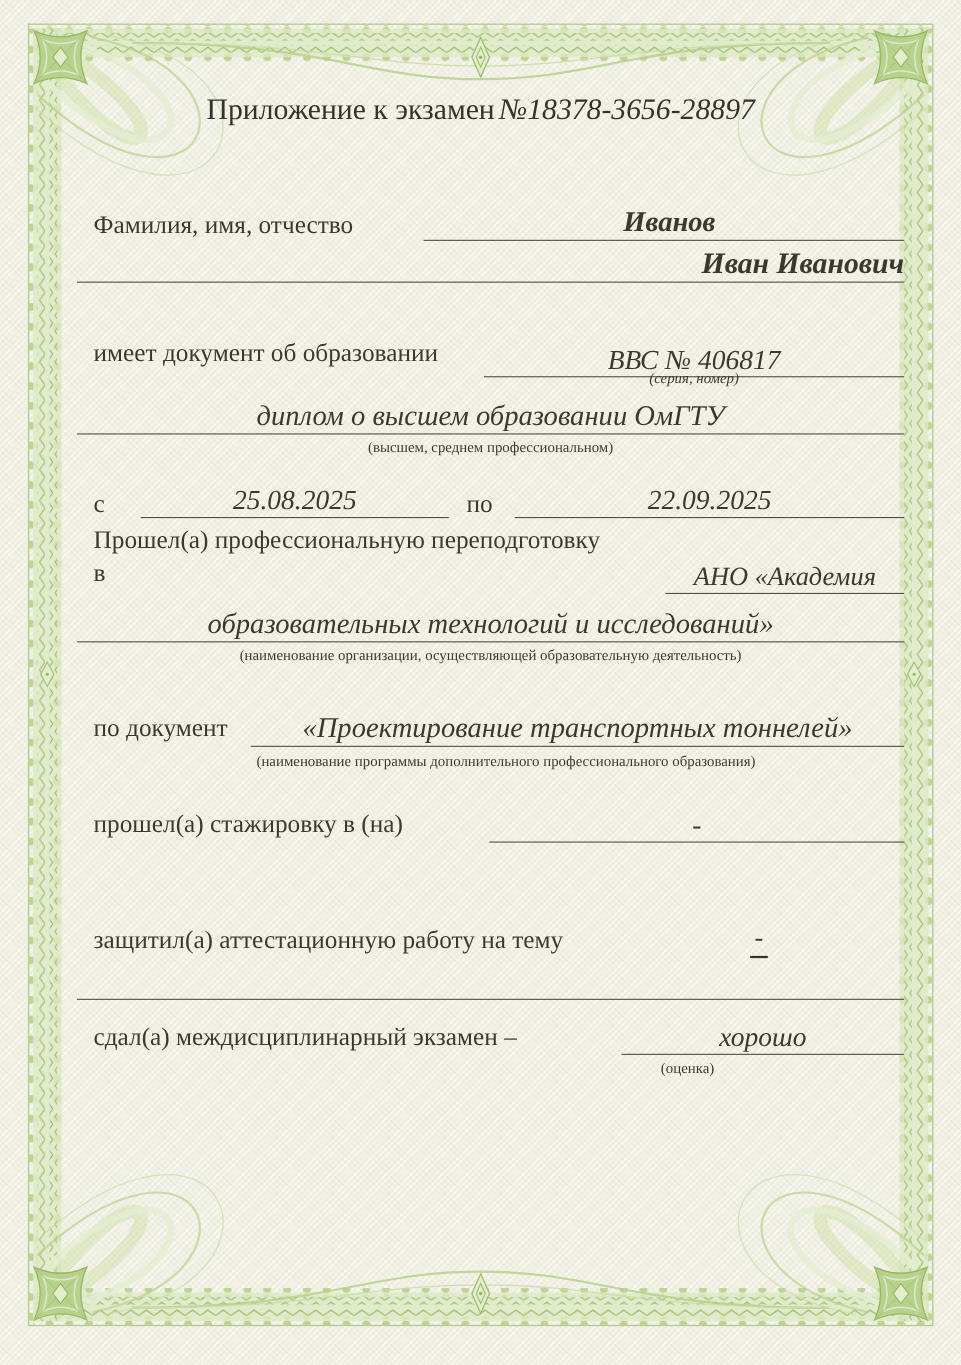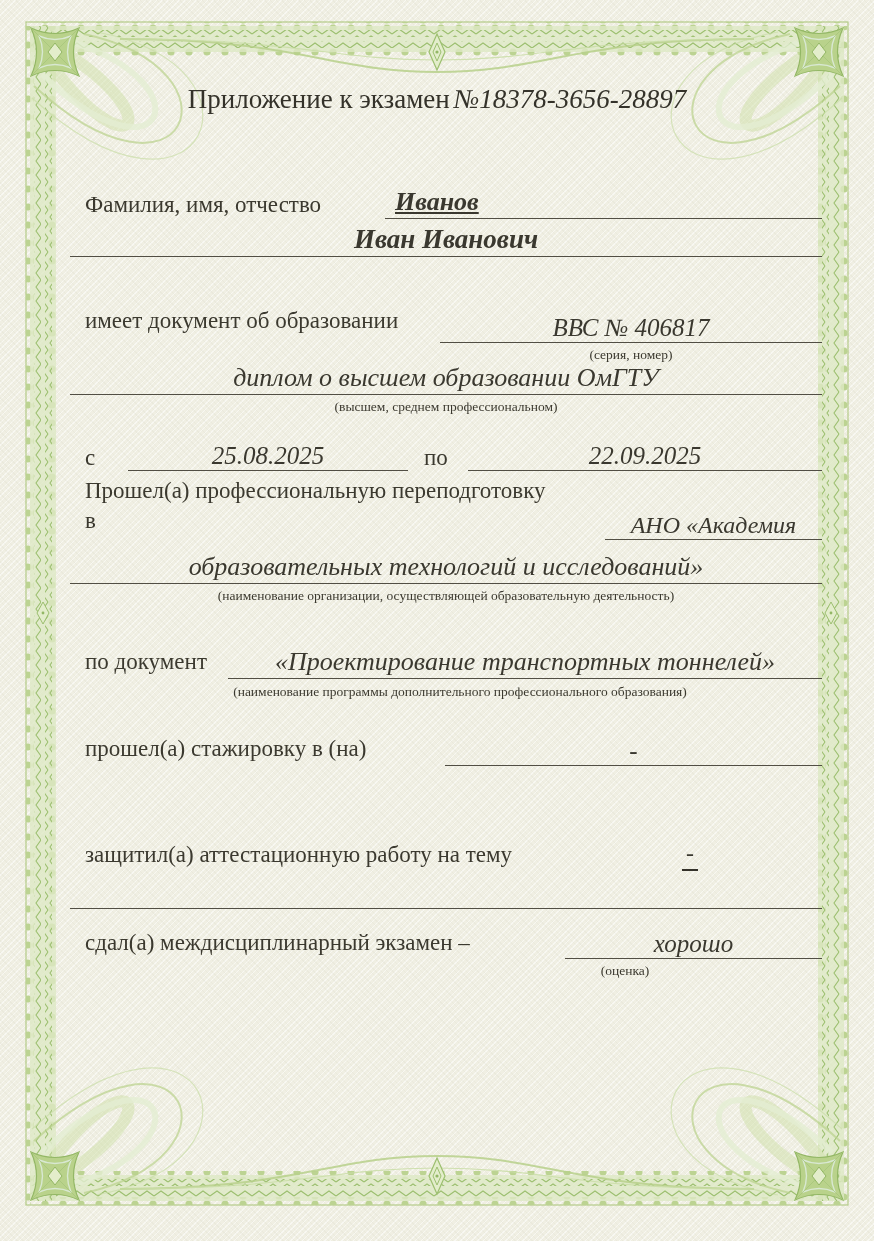--- a/index.html
+++ b/index.html
@@ -127,32 +127,32 @@
     <use href="#side-diamond" transform="translate(831,613)"></use>
   </svg>
 
   <div class="content">
 
     <div class="abs title">
       <span>Приложение к экзамен</span><span class="num">№18378-3656-28897</span>
     </div>
 
     <div class="abs lbl" style="left:85px;top:192px;">Фамилия, имя, отчество</div>
-    <div class="u" style="left:385px;top:185px;width:437px;height:34px;justify-content:flex-start;text-decoration:underline;">
+    <div class="u" style="left:385px;top:185px;width:437px;height:34px;justify-content:center;">
       <span class="val val-bold" style="padding-left:10px;">Иванов</span>
     </div>
-    <div class="u" style="left:70px;top:223px;width:752px;height:34px;">
+    <div class="u" style="left:70px;top:223px;width:752px;height:34px;justify-content:flex-end;">
       <span class="val val-bold" style="font-size:27px;">Иван Иванович</span>
     </div>
 
     <div class="abs lbl" style="left:85px;top:308px;text-align:center;">имеет документ об образовании</div>
     <div class="u" style="left:440px;top:309px;width:382px;height:34px;">
       <span class="val">ВВС № 406817</span>
     </div>
-    <div class="cap" style="left:440px;top:347px;width:382px;">(серия, номер)</div>
+    <div class="cap" style="left:440px;top:336px;width:382px;font-style:italic;">(серия, номер)</div>
 
     <div class="u" style="left:70px;top:361px;width:752px;height:34px;">
       <span class="val val-big">диплом о высшем образовании ОмГТУ</span>
     </div>
     <div class="cap" style="left:70px;top:399px;width:752px;">(высшем, среднем профессиональном)</div>
 
     <div class="abs lbl" style="left:85px;top:445px;">с</div>
     <div class="u" style="left:128px;top:437px;width:280px;height:34px;">
       <span class="val">25.08.2025</span>
     </div>

